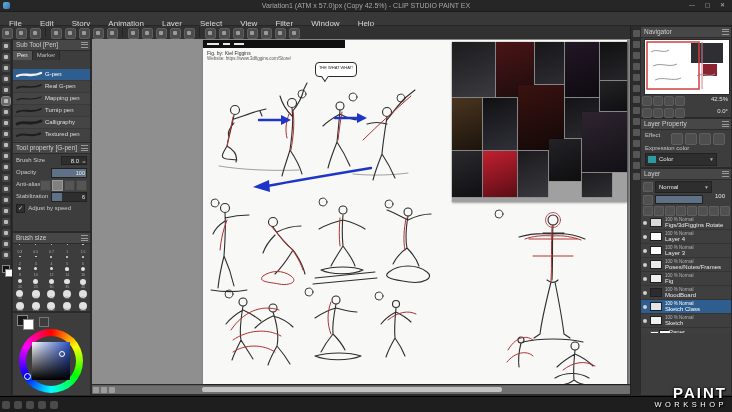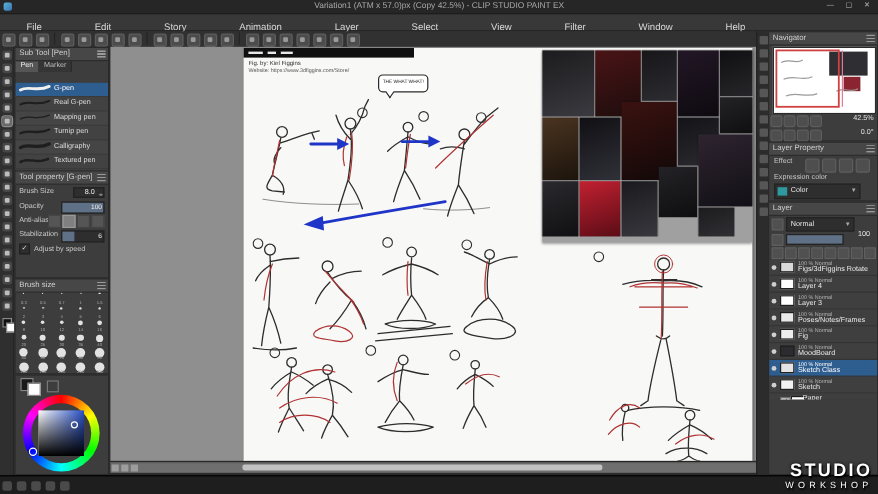--- a/index.html
+++ b/index.html
@@ -6,21 +6,21 @@
   #app{position:relative;width:732px;height:412px;overflow:hidden;background:#2b2b2b;
        font-family:"Liberation Sans",sans-serif;color:#d6d6d6;-webkit-font-smoothing:antialiased;}
   .abs{position:absolute;}
   
   #titlebar{left:0;top:0;width:732px;height:11px;background:#262626;border-bottom:1px solid #1c1c1c;
             font-size:7px;line-height:11px;color:#a8a8a8;text-align:center;}
   #titlebar .win-btns{position:absolute;right:3px;top:0;font-size:6px;letter-spacing:4px;color:#bdbdbd;}
   #app-icon{position:absolute;left:3px;top:2px;width:7px;height:7px;border-radius:2px;
             background:linear-gradient(135deg,#58b7d8,#3c72b5);}
   #menubar{left:0;top:12px;width:732px;height:13px;background:#383838;border-bottom:1px solid #262626;}
-  .menu-item{display:inline-block;padding:0 22px;font-size:8px;line-height:13px;color:#d8d8d8;}
+  .menu-item{display:inline-block;padding:0 9px;font-size:8px;line-height:13px;color:#d8d8d8;}
   #cmdbar{left:0;top:26px;width:732px;height:13px;background:#313131;border-bottom:1px solid #222;}
   .cmd-icon{display:inline-block;width:9px;height:9px;margin:2px 1.5px 0 1.5px;background:#4c4c4c;
             border:1px solid #5e5e5e;border-radius:2px;vertical-align:top;position:relative;}
   .cmd-icon::after{content:"";position:absolute;left:2px;top:2px;width:4px;height:4px;background:#9a9a9a;border-radius:1px;}
   .cmd-sep{display:inline-block;width:1px;height:10px;background:#242424;margin:1px 3px;vertical-align:top;}
   
   #toolstrip{left:0;top:39px;width:11px;height:357px;background:#2f2f2f;border-right:1px solid #242424;}
   .tool-icon{width:8px;height:8px;margin:3px auto 0 auto;background:#474747;border-radius:2px;position:relative;}
   .tool-icon::after{content:"";position:absolute;left:2px;top:2px;width:4px;height:4px;background:#bdbdbd;border-radius:1px;}
   .tool-icon.active{background:#6a6a6a;outline:1px solid #8a8a8a;}
@@ -542,17 +542,17 @@
             <span class="layer-info"></span>
             <span class="layer-name">Paper</span>
           </div>
         </div>
       </div>
   </div>
 
   <div id="statusbar" class="abs"><span class="status-icon"></span><span class="status-icon"></span><span class="status-icon"></span><span class="status-icon"></span><span class="status-icon"></span></div>
 
   <div id="watermark" class="abs">
-    <div class="l1">STUDIO</div>
+    <div class="l1">PAINT</div>
     <div class="l2">WORKSHOP</div>
   </div>
 
 </div>
 
 </body></html>

